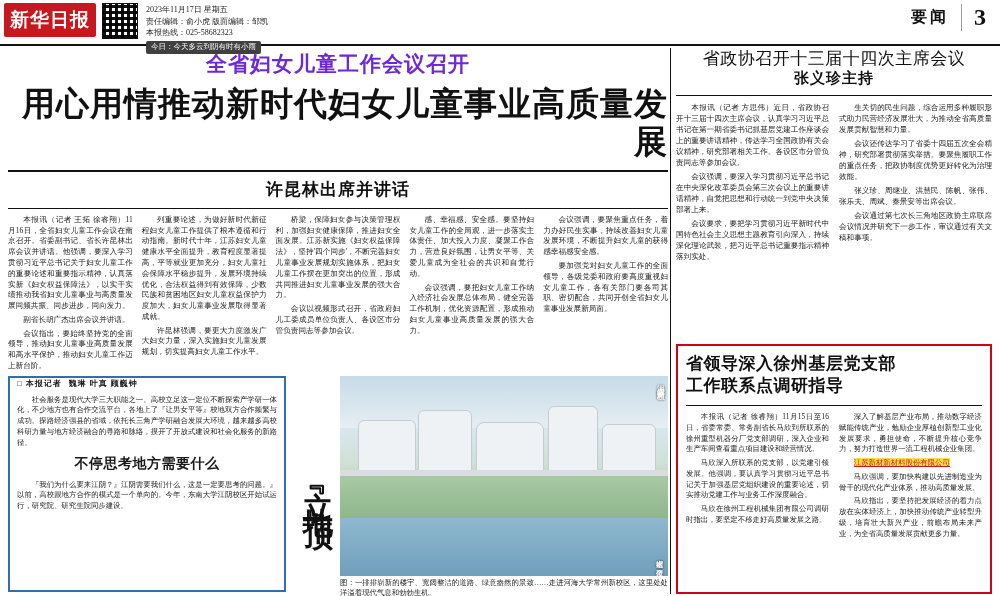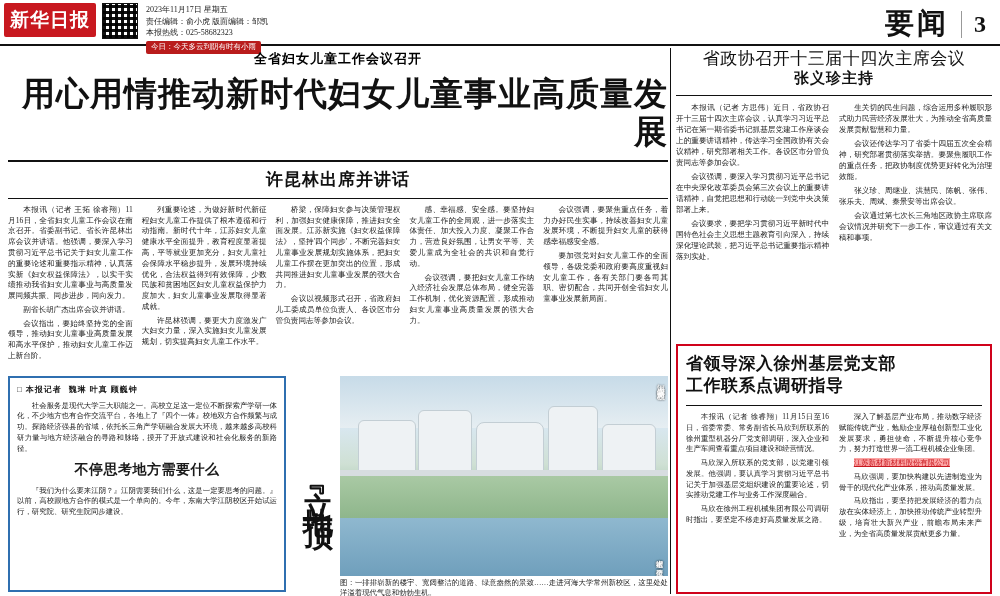--- a/index.html
+++ b/index.html
@@ -33,46 +33,46 @@
       repeating-linear-gradient(0deg,#111 0 3px,#fff 3px 6px),
       repeating-linear-gradient(90deg,#111 0 3px,#fff 3px 6px);
     background-blend-mode:multiply;
     border:1px solid #111;
   }
   .mast-meta{
     margin-left:8px;margin-top:4px;font-size:8px;line-height:1.45;color:#222;
   }
   .mast-meta div{white-space:nowrap;}
   .weather{
-    margin-top:2px;background:#b91c1c;color:#fff;font-size:7.5px;
+    margin-top:2px;background:#404040;color:#fff;font-size:7.5px;
     padding:1px 5px;border-radius:2px;display:inline-block;
   }
   .mast-right{
     margin-left:auto;display:flex;align-items:center;gap:12px;
     margin-right:14px;margin-top:4px;
   }
   .section-name{
-    font-size:29px;font-weight:bold;letter-spacing:3px;
+    font-size:16px;font-weight:bold;letter-spacing:3px;
   }
   .page-num{
     font-size:24px;font-weight:bold;border-left:1px solid #999;padding-left:12px;
   }
 
   
   .content{position:absolute;left:0;top:46px;width:1000px;height:550px;}
   .left-col{position:absolute;left:8px;top:0;width:660px;height:548px;}
   .right-col{position:absolute;left:676px;top:0;width:316px;height:548px;}
   .vrule{
     position:absolute;left:670px;top:2px;width:1px;height:546px;background:#111;
   }
 
   
   .shoulder{
-    text-align:center;font-size:13px;font-weight:bold;letter-spacing:1px;
-    margin-top:4px;color:#000000;
+    text-align:center;font-size:21px;font-weight:bold;letter-spacing:1px;
+    margin-top:4px;color:#6d28d9;
   }
   .headline-main{
     text-align:right;font-size:33px;font-weight:bold;letter-spacing:1px;
     margin-top:8px;line-height:1.15;
   }
   .sub-rule{
     width:100%;height:2px;background:#111;margin:8px 0 6px 0;
   }
   .subhead{
     text-align:center;font-size:17px;font-weight:bold;letter-spacing:1px;
@@ -86,21 +86,21 @@
   }
   .cols5 .col{flex:1;}
   .cols5 p{margin:0 0 3px 0;text-indent:2em;}
 
   
   .feature{
     position:absolute;left:0;top:330px;width:660px;height:218px;
   }
   .feature-box{
     position:absolute;left:0;top:0;width:278px;height:216px;
-    border:2px solid #2f6fb0;padding:6px 7px;box-sizing:border-box;
+    border:2px solid #2f6fb0;padding:0 7px;box-sizing:border-box;
     font-size:7.4px;line-height:1.45;text-align:justify;color:#1a1a1a;
   }
   .byline-row{
     font-size:8px;font-weight:bold;margin-bottom:5px;letter-spacing:1px;
   }
   .byline-row .sq{display:inline-block;margin-right:4px;}
   .feature-box p{margin:0 0 4px 0;text-indent:2em;}
   .mini-head{
     text-align:center;font-size:14px;font-weight:bold;margin:6px 0 5px 0;
     letter-spacing:0.5px;
@@ -165,21 +165,21 @@
     border:2px solid #d0021b;box-sizing:border-box;padding:7px 8px;
   }
   .redbox h2{
     margin:0;font-size:17px;font-weight:bold;line-height:1.3;letter-spacing:0.5px;
     text-align:left;
   }
   .redbox .rb-rule{width:100%;height:1px;background:#111;margin:8px 0 6px 0;}
   .redbox .cols2{font-size:7.4px;}
   .link-red{color:#c8181f;text-decoration:underline;}
 
-  .hl{background:#fca5a5;}
+  .hl{background:#fde047;}
 </style>
 </head>
 <body>
 
 <div class="page">
 
   <div class="masthead">
     <div class="logo">新华日报</div>
     <div class="qr"></div>
     <div class="mast-meta">
@@ -229,21 +229,21 @@
         </div>
       </div>
 
       <div class="feature">
 
         <div class="feature-box">
           <div class="byline-row">
             <span class="sq">□ 本报记者</span>
             <span>魏琳  叶真  顾巍钟</span>
           </div>
-          <p>社会服务是现代大学三大职能之一。高校立足这一定位不断探索产学研一体化，不少地方也有合作交流平台，各地上了『四个一体』校地双方合作频繁与成功。探路经济强县的省域，依托长三角产学研融合发展大环境，越来越多高校科研力量与地方经济融合的寻路和脉络，摸开了开放式建设和社会化服务的新路径。</p>
+          <p>社会服务是现代大学三大职能之一。高校立足这一定位不断探索产学研一体化，不少地方也有合作交流平台，各地上了『让男女平等』校地双方合作频繁与成功。探路经济强县的省域，依托长三角产学研融合发展大环境，越来越多高校科研力量与地方经济融合的寻路和脉络，摸开了开放式建设和社会化服务的新路径。</p>
           <div class="mini-head">不停思考地方需要什么</div>
           <p>『我们为什么要来江阴？』江阴需要我们什么，这是一定要思考的问题。』以前，高校跟地方合作的模式是一个单向的。今年，东南大学江阴校区开始试运行，研究院、研究生院同步建设。</p>
         </div>
 
         <div class="vert-title">立『地』顶</div>
 
         <div class="photo">
           <div class="sky"></div>
           <div class="bld b1"></div>
           <div class="bld b2"></div>

